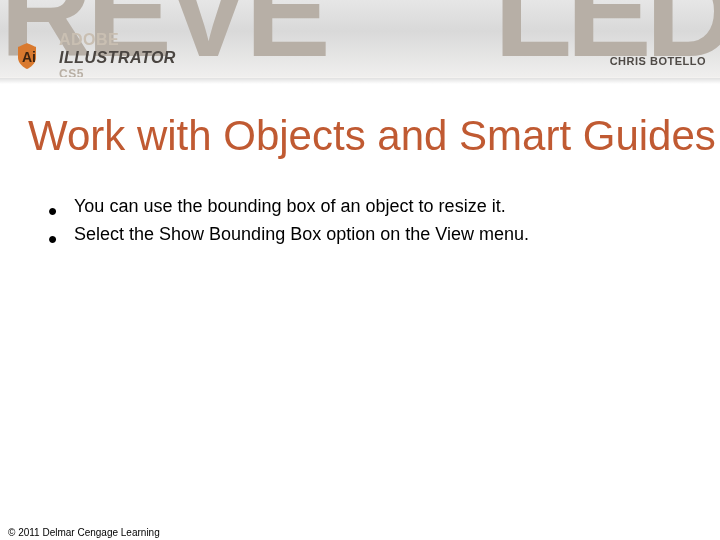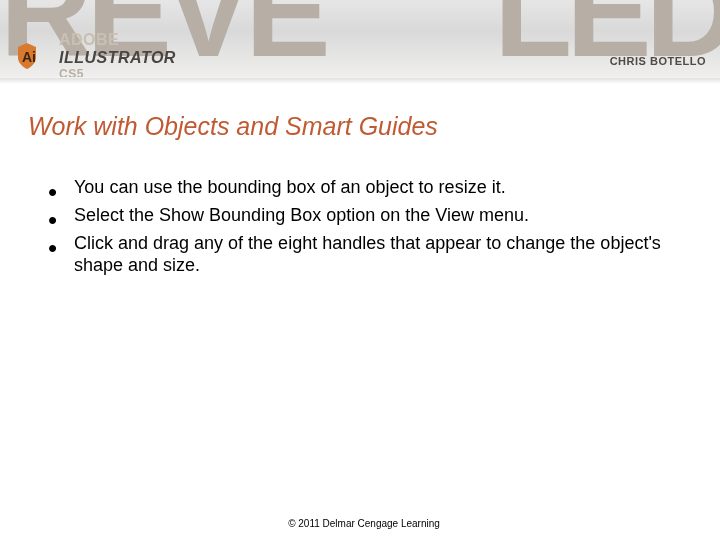--- a/index.html
+++ b/index.html
@@ -100,24 +100,23 @@
     position: absolute;
     top: 78px;
     left: 0;
     right: 0;
     height: 6px;
     background: linear-gradient(180deg, rgba(0,0,0,0.12), rgba(0,0,0,0));
   }
   .slide-title {
     margin: 34px 0 0 28px;
     font-family: Arial, sans-serif;
-    font-size: 25px;
+    font-size: 42px;
     font-weight: 400;
     color: #c05a32;
-    font-style: italic;
   }
   .bullets {
     margin: 36px 42px 0 48px;
     list-style: none;
   }
   .bullets li {
     font-size: 18px;
     line-height: 1.22;
     color: #000;
     margin-bottom: 6px;
@@ -126,24 +125,24 @@
   }
   .bullets li::before {
     content: "•";
     position: absolute;
     left: 0;
     top: 0;
     font-size: 26px;
   }
   .footer {
     position: absolute;
-    bottom: 11px;
+    bottom: 2px;
     left: 0;
     right: 0;
-    text-align: center;
+    text-align: left;
     font-size: 10px;
     color: #000;
     margin-left: 8px;
   }
 </style>
 </head>
 <body>
 
 <div class="header-banner">
   <div class="revealed-bg">REVE</div>
@@ -163,16 +162,15 @@
   </div>
   <div class="author">CHRIS BOTELLO</div>
 </div>
 <div class="shadow-line"></div>
 
 <h1 class="slide-title">Work with Objects and Smart Guides</h1>
 
 <ul class="bullets">
   <li>You can use the bounding box of an object to resize it.</li>
   <li>Select the Show Bounding Box option on the View menu.</li>
-  <li>Click and drag any of the eight handles that appear to change the object's shape and size.</li>
 </ul>
 
 <div class="footer">© 2011 Delmar Cengage Learning</div>
 
 </body></html>

